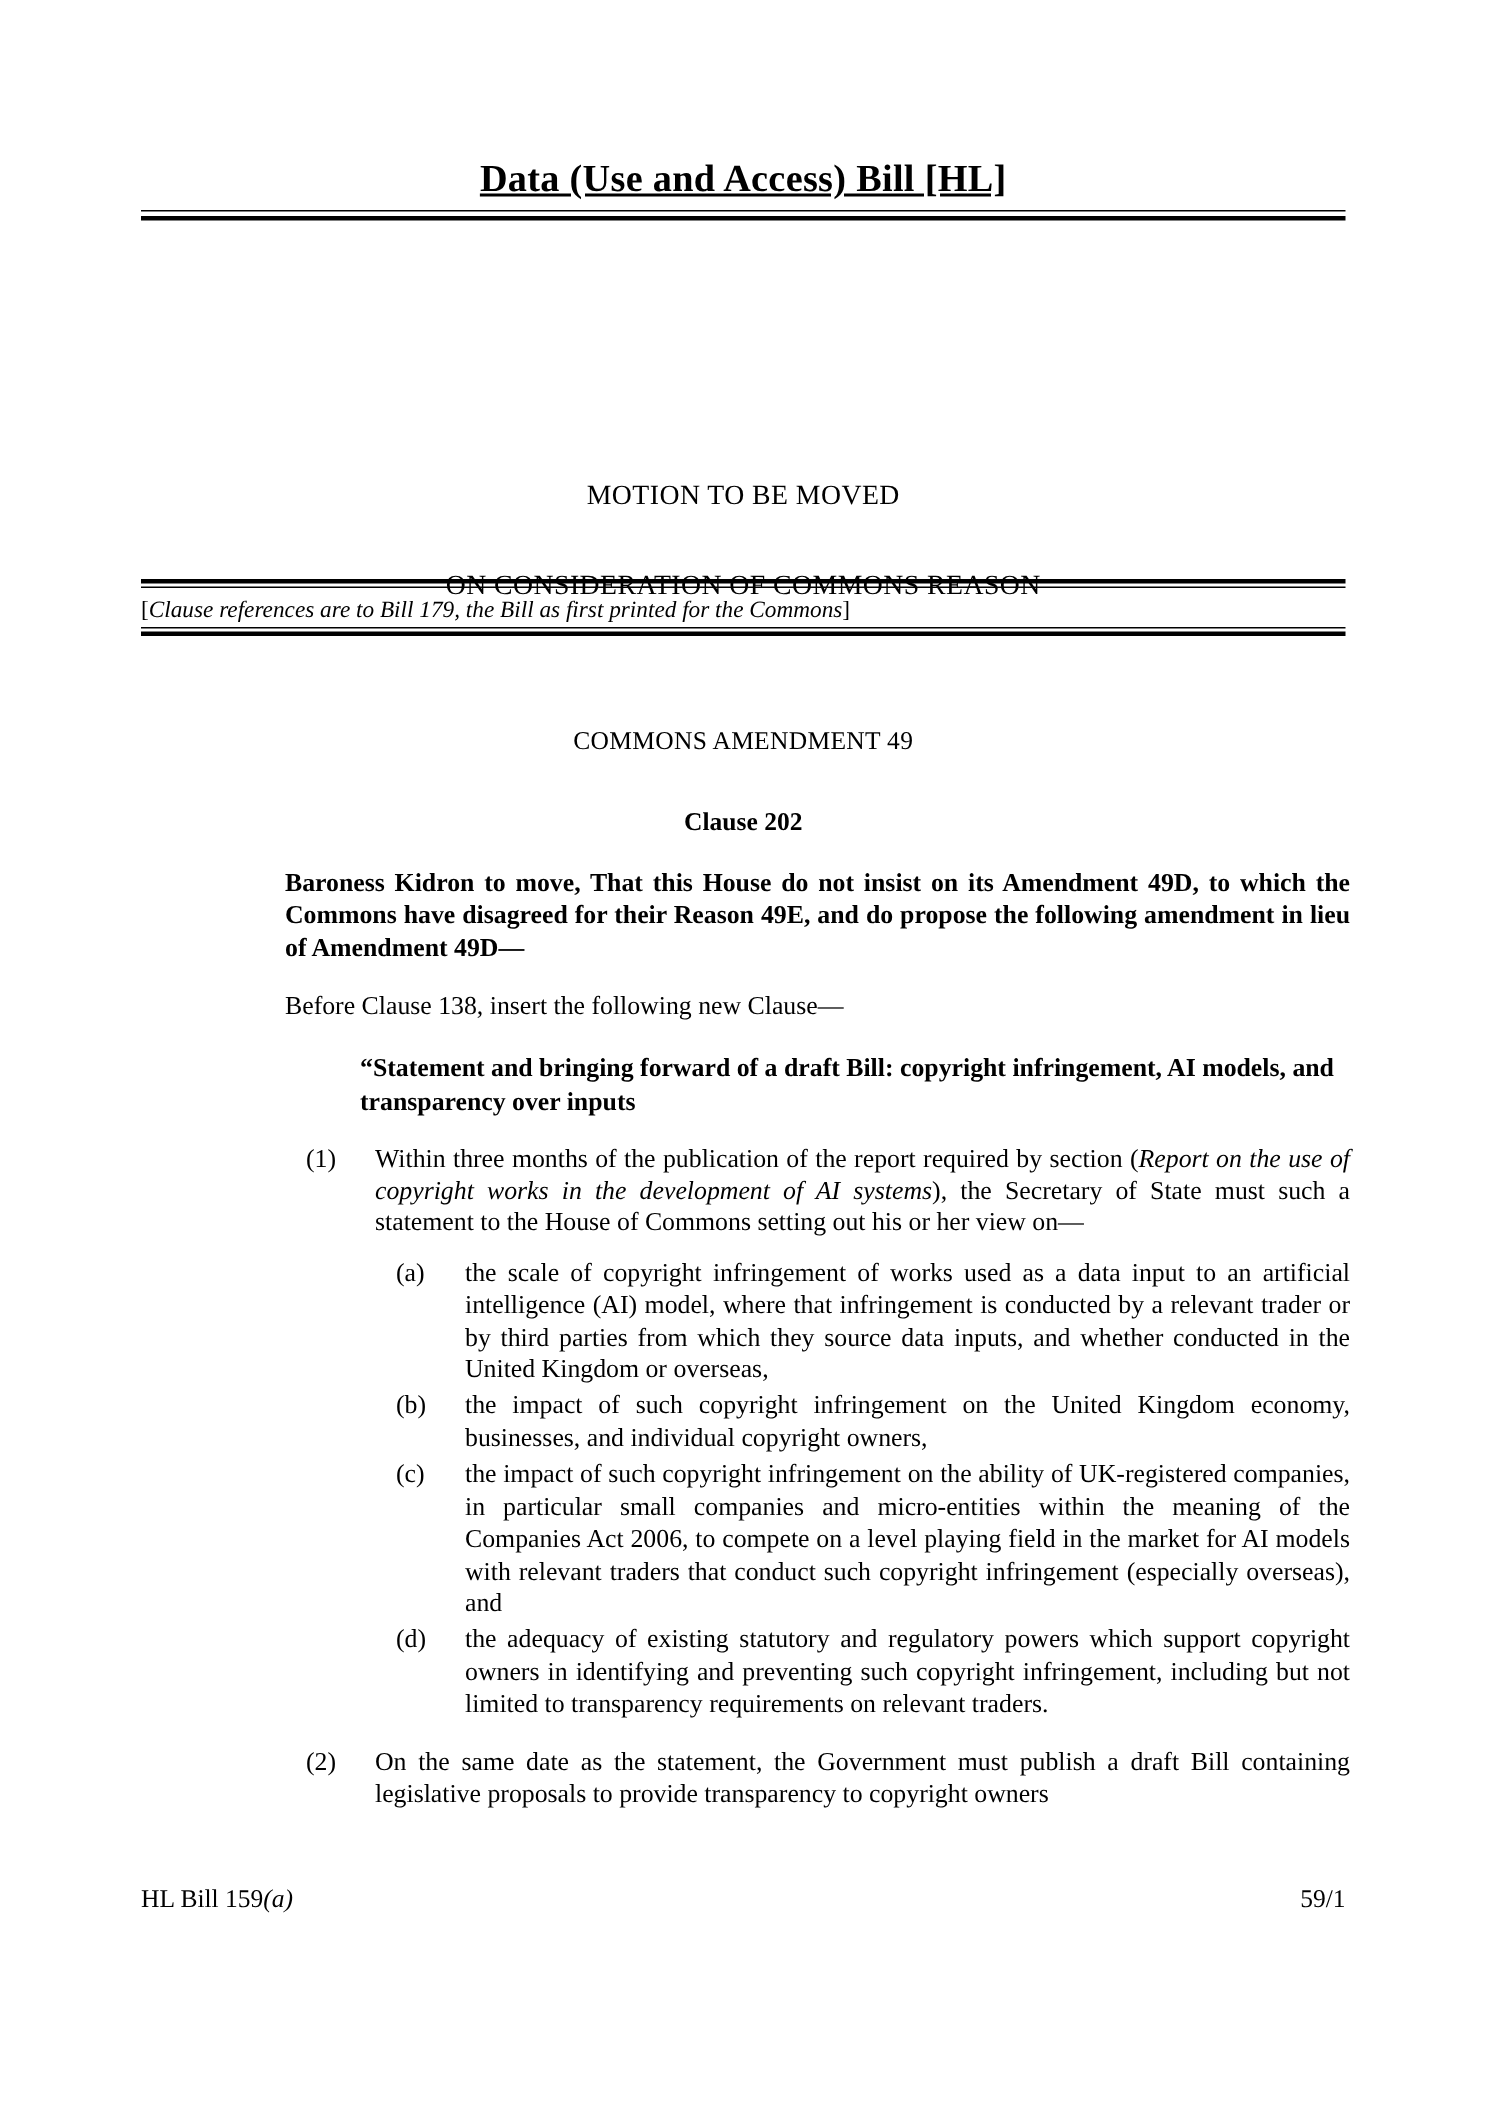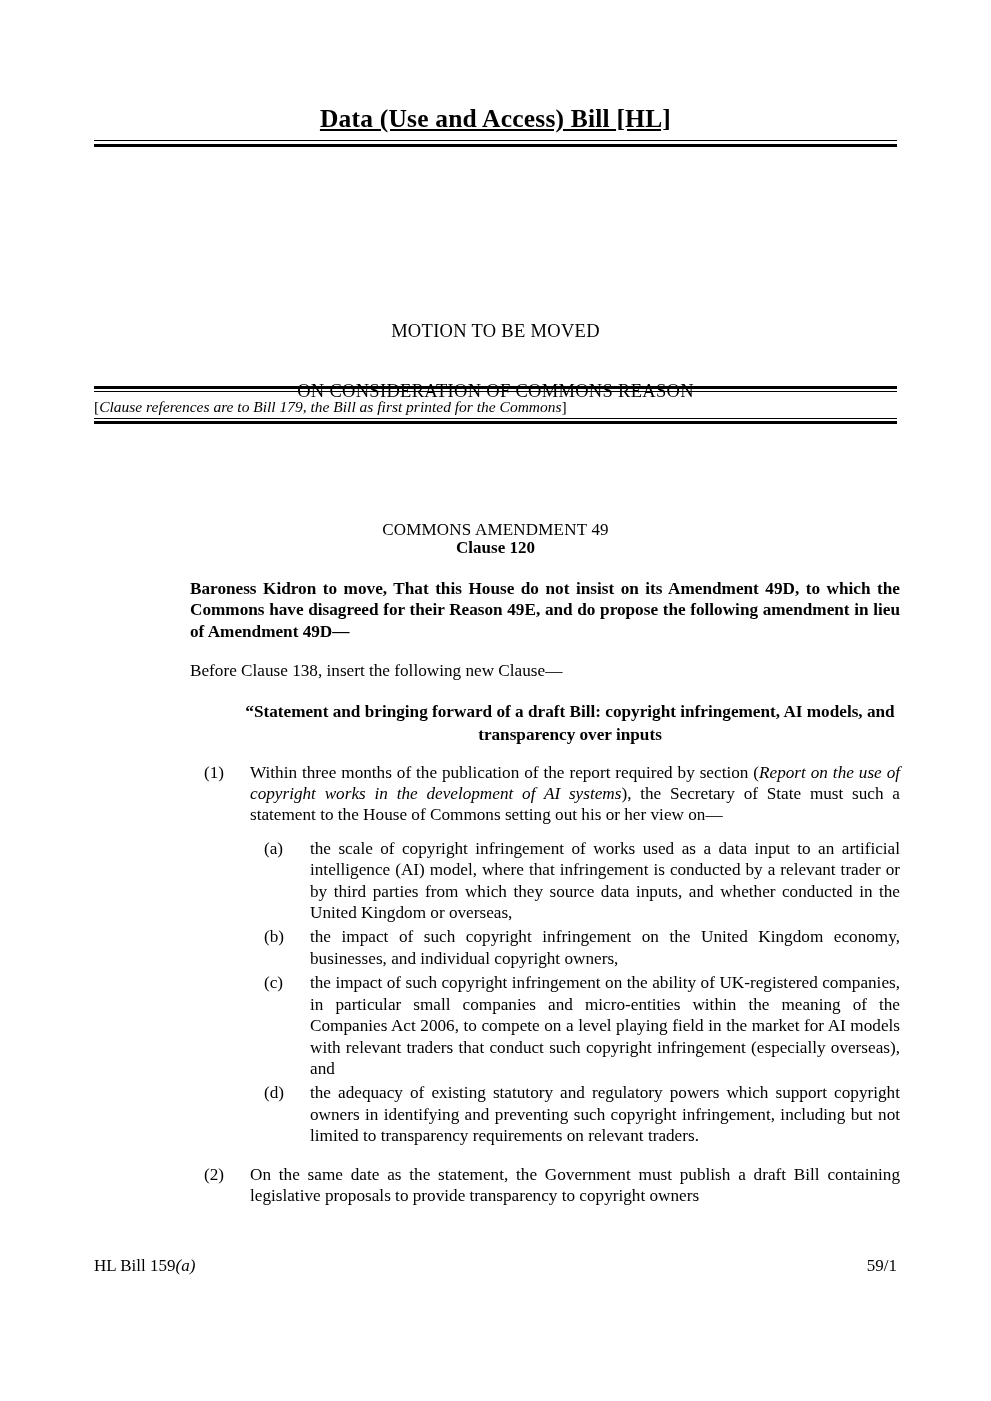--- a/index.html
+++ b/index.html
@@ -77,21 +77,20 @@
 
   
   .amendment-label {
     position: absolute;
     left: 94px;
     top: 484px;
     width: 803px;
     text-align: center;
     font-size: 17px;
     letter-spacing: 0.2px;
-    margin-top: 36px;
   }
   .clause-label {
     position: absolute;
     left: 94px;
     top: 538px;
     width: 803px;
     text-align: center;
     font-size: 17px;
     font-weight: bold;
   }
@@ -116,21 +115,21 @@
   .spacer-12 { height: 12px; }
   .spacer-14 { height: 14px; }
   .spacer-16 { height: 16px; }
   .spacer-18 { height: 18px; }
 
   
   .clause-heading {
     font-weight: bold;
     margin-left: 50px;
     width: 660px;
-    text-align: center;
+    text-align: left;
     line-height: 23px;
   }
 
   
   .lvl1 {
     position: relative;
     padding-left: 60px;
     width: 650px;
     text-align: justify;
   }
@@ -209,21 +208,21 @@
     <span class="brk">[</span><span>Clause references are to Bill 179, the Bill as first printed for the Commons</span><span class="brk">]</span>
   </div>
 
   <div class="rule-band" id="rule-note-bot">
     <div class="rule-thin"></div>
     <div class="rule-gap-2"></div>
     <div class="rule-thick"></div>
   </div>
 
   <div class="amendment-label">COMMONS AMENDMENT 49</div>
-  <div class="clause-label">Clause 120</div>
+  <div class="clause-label">Clause 202</div>
 
   <div class="body-col">
 
     <div class="para para-bold">Baroness Kidron to move, That this House do not insist on its Amendment 49D, to which the Commons have disagreed for their Reason 49E, and do propose the following amendment in lieu of Amendment 49D—</div>
 
     <div class="spacer-18"></div>
 
     <div class="para">Before Clause 138, insert the following new Clause—</div>
 
     <div class="spacer-18"></div>

